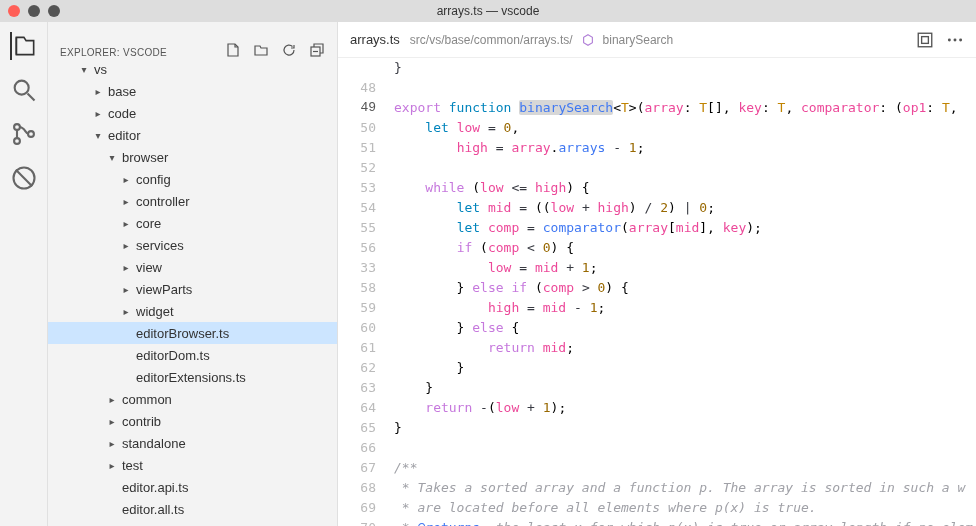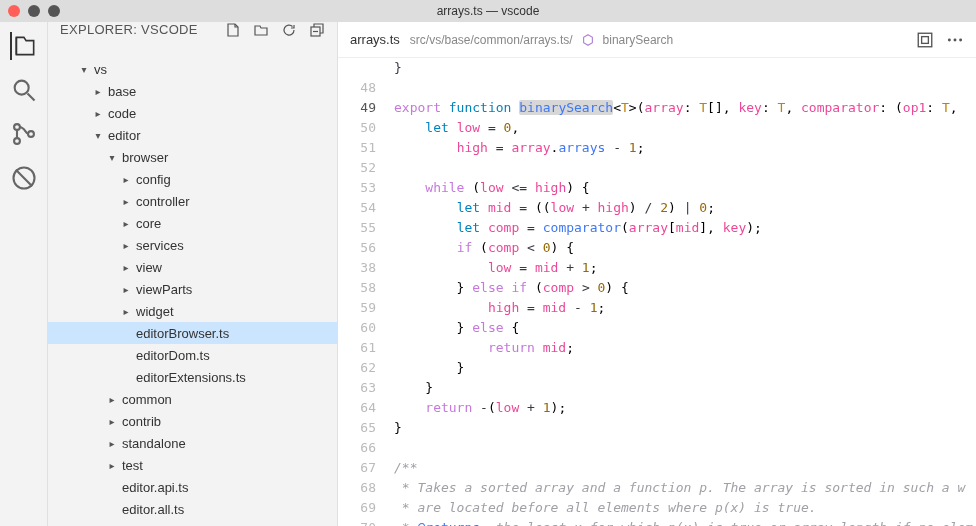--- a/index.html
+++ b/index.html
@@ -44,22 +44,22 @@
 }
 .activitybar .ab-icon.active { color: #333; border-left: 2px solid #333; padding-left:0; }
 .sidebar {
   width: 290px;
   background: #f3f3f3;
   border-right: 1px solid #e0e0e0;
   display: flex; flex-direction: column;
   overflow: hidden;
 }
 .sidebar-header {
-  height: 36px; display: flex; align-items: flex-start; justify-content: space-between;
-  padding: 0 12px; font-size: 13px; color: #555; font-weight: 400;
+  height: 36px; display: flex; align-items: flex-end; justify-content: space-between;
+  padding: 0 12px; font-size: 10px; color: #555; font-weight: 400;
 }
 .sidebar-header .title { letter-spacing: 0.3px; }
 .sidebar-actions { display: flex; gap: 12px; }
 .sidebar-actions .sa-icon { width:16px; height:16px; color:#555; cursor:pointer; display:flex; align-items:center; justify-content:center;}
 .tree { flex:1; overflow-y: auto; padding-bottom: 8px;}
 .tree-row {
   display: flex; align-items: center; height: 22px;
   padding-left: 0; cursor: pointer; color: #333; font-size: 13px;
 }
 .tree-row.selected { background: #cce5ff; }
@@ -72,21 +72,21 @@
   border-bottom: 1px solid #eee; gap: 10px; justify-content: space-between;
 }
 .tabs-left { display:flex; align-items:center; gap:10px; }
 .tab { font-size: 13px; color: #333; cursor:pointer; }
 .breadcrumb { font-size: 12px; color: #888; display:flex; align-items:center; gap:8px;}
 .breadcrumb .bc-icon { width:14px; height:14px; display:inline-flex; align-items:center; justify-content:center;}
 .tabs-right { display:flex; align-items:center; gap:12px; color:#555;}
 .editor-body { flex:1; overflow:auto; font-family: "SF Mono", Menlo, Consolas, monospace; font-size:13px; line-height:20px;}
 .code-line { display:flex; white-space: pre; }
 .gutter { width: 56px; text-align:right; padding-right: 18px; color:#bbb; user-select:none; flex-shrink:0;}
-.gutter.current { color:#555; }
+.gutter.current { color:#555;font-family:Liberation Mono, monospace; }
 .code { flex:1; }
 .tok-kw { color: #c678dd; }
 .tok-kw2 { color: #0184bc; }
 .tok-fn { color: #4078f2; }
 .tok-type { color: #c18401; }
 .tok-var { color: #ec4899; }
 .tok-num { color: #986801; }
 .tok-prop { color: #4078f2; }
 .tok-op { color: #383a42; }
 .tok-cmt { color: #a0a1a7; font-style: italic;}
@@ -311,21 +311,21 @@
         <div class="code-line"><div class="gutter"></div><div class="code"><span class="tok-op">}</span></div></div>
         <div class="code-line"><div class="gutter">48</div><div class="code">&nbsp;</div></div>
         <div class="code-line"><div class="gutter current">49</div><div class="code"><span class="tok-kw">export</span> <span class="tok-kw2">function</span> <span class="tok-fn highlight-word">binarySearch</span>&lt;<span class="tok-type">T</span>&gt;(<span class="tok-var">array</span>: <span class="tok-type">T</span>[], <span class="tok-var">key</span>: <span class="tok-type">T</span>, <span class="tok-var">comparator</span>: (<span class="tok-var">op1</span>: <span class="tok-type">T</span>,</div></div>
         <div class="code-line"><div class="gutter">50</div><div class="code">    <span class="tok-kw2">let</span> <span class="tok-var">low</span> <span class="tok-op">=</span> <span class="tok-num">0</span>,</div></div>
         <div class="code-line"><div class="gutter">51</div><div class="code">        <span class="tok-var">high</span> <span class="tok-op">=</span> <span class="tok-var">array</span>.<span class="tok-prop">arrays</span> <span class="tok-op">-</span> <span class="tok-num">1</span>;</div></div>
         <div class="code-line"><div class="gutter">52</div><div class="code">&nbsp;</div></div>
         <div class="code-line"><div class="gutter">53</div><div class="code">    <span class="tok-kw">while</span> (<span class="tok-var">low</span> <span class="tok-op">&lt;=</span> <span class="tok-var">high</span>) {</div></div>
         <div class="code-line"><div class="gutter">54</div><div class="code">        <span class="tok-kw2">let</span> <span class="tok-var">mid</span> <span class="tok-op">=</span> ((<span class="tok-var">low</span> <span class="tok-op">+</span> <span class="tok-var">high</span>) <span class="tok-op">/</span> <span class="tok-num">2</span>) <span class="tok-op">|</span> <span class="tok-num">0</span>;</div></div>
         <div class="code-line"><div class="gutter">55</div><div class="code">        <span class="tok-kw2">let</span> <span class="tok-var">comp</span> <span class="tok-op">=</span> <span class="tok-fn">comparator</span>(<span class="tok-var">array</span>[<span class="tok-var">mid</span>], <span class="tok-var">key</span>);</div></div>
         <div class="code-line"><div class="gutter">56</div><div class="code">        <span class="tok-kw">if</span> (<span class="tok-var">comp</span> <span class="tok-op">&lt;</span> <span class="tok-num">0</span>) {</div></div>
-        <div class="code-line"><div class="gutter">38</div><div class="code">            <span class="tok-var">low</span> <span class="tok-op">=</span> <span class="tok-var">mid</span> <span class="tok-op">+</span> <span class="tok-num">1</span>;</div></div>
+        <div class="code-line"><div class="gutter">33</div><div class="code">            <span class="tok-var">low</span> <span class="tok-op">=</span> <span class="tok-var">mid</span> <span class="tok-op">+</span> <span class="tok-num">1</span>;</div></div>
         <div class="code-line"><div class="gutter">58</div><div class="code">        } <span class="tok-kw">else</span> <span class="tok-kw">if</span> (<span class="tok-var">comp</span> <span class="tok-op">&gt;</span> <span class="tok-num">0</span>) {</div></div>
         <div class="code-line"><div class="gutter">59</div><div class="code">            <span class="tok-var">high</span> <span class="tok-op">=</span> <span class="tok-var">mid</span> <span class="tok-op">-</span> <span class="tok-num">1</span>;</div></div>
         <div class="code-line"><div class="gutter">60</div><div class="code">        } <span class="tok-kw">else</span> {</div></div>
         <div class="code-line"><div class="gutter">61</div><div class="code">            <span class="tok-ret">return</span> <span class="tok-var">mid</span>;</div></div>
         <div class="code-line"><div class="gutter">62</div><div class="code">        }</div></div>
         <div class="code-line"><div class="gutter">63</div><div class="code">    }</div></div>
         <div class="code-line"><div class="gutter">64</div><div class="code">    <span class="tok-ret">return</span> <span class="tok-op">-</span>(<span class="tok-var">low</span> <span class="tok-op">+</span> <span class="tok-num">1</span>);</div></div>
         <div class="code-line"><div class="gutter">65</div><div class="code">}</div></div>
         <div class="code-line"><div class="gutter">66</div><div class="code">&nbsp;</div></div>
         <div class="code-line"><div class="gutter">67</div><div class="code"><span class="tok-cmt">/**</span></div></div>

